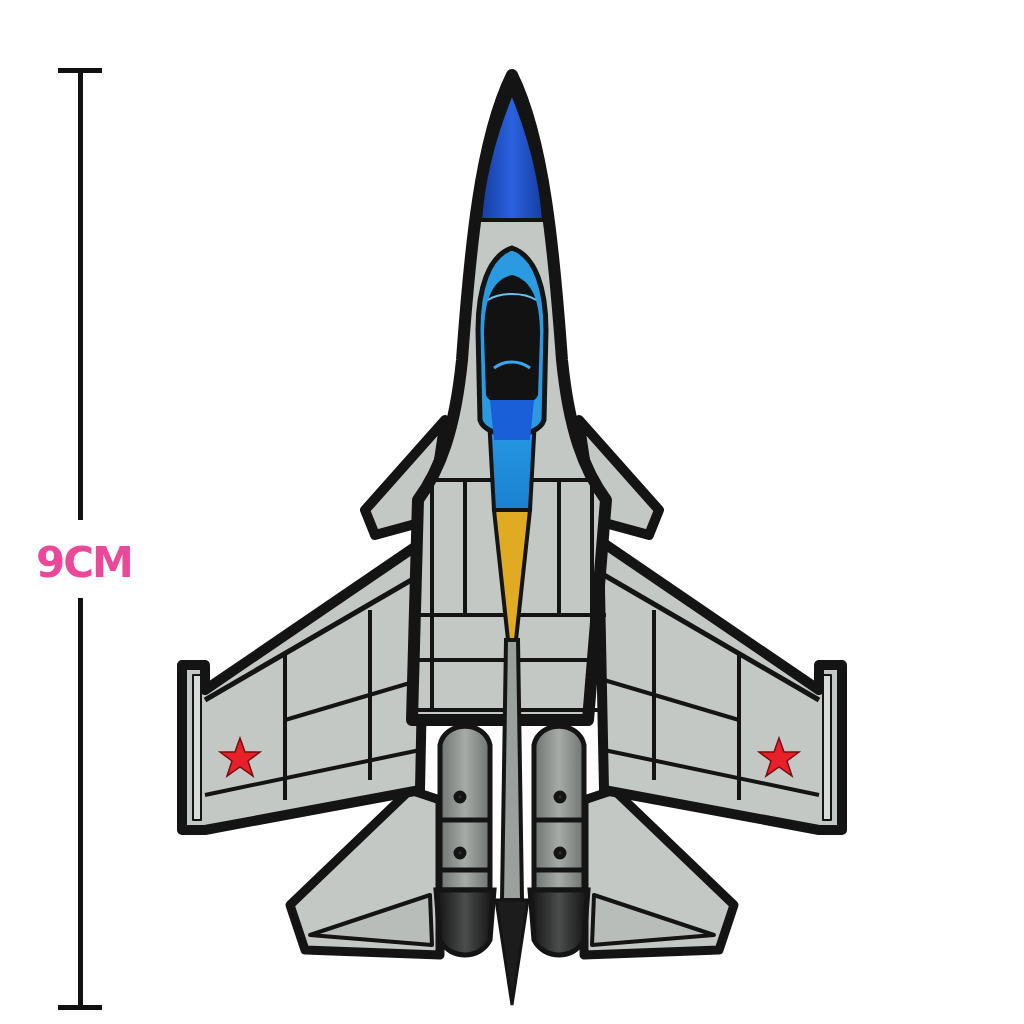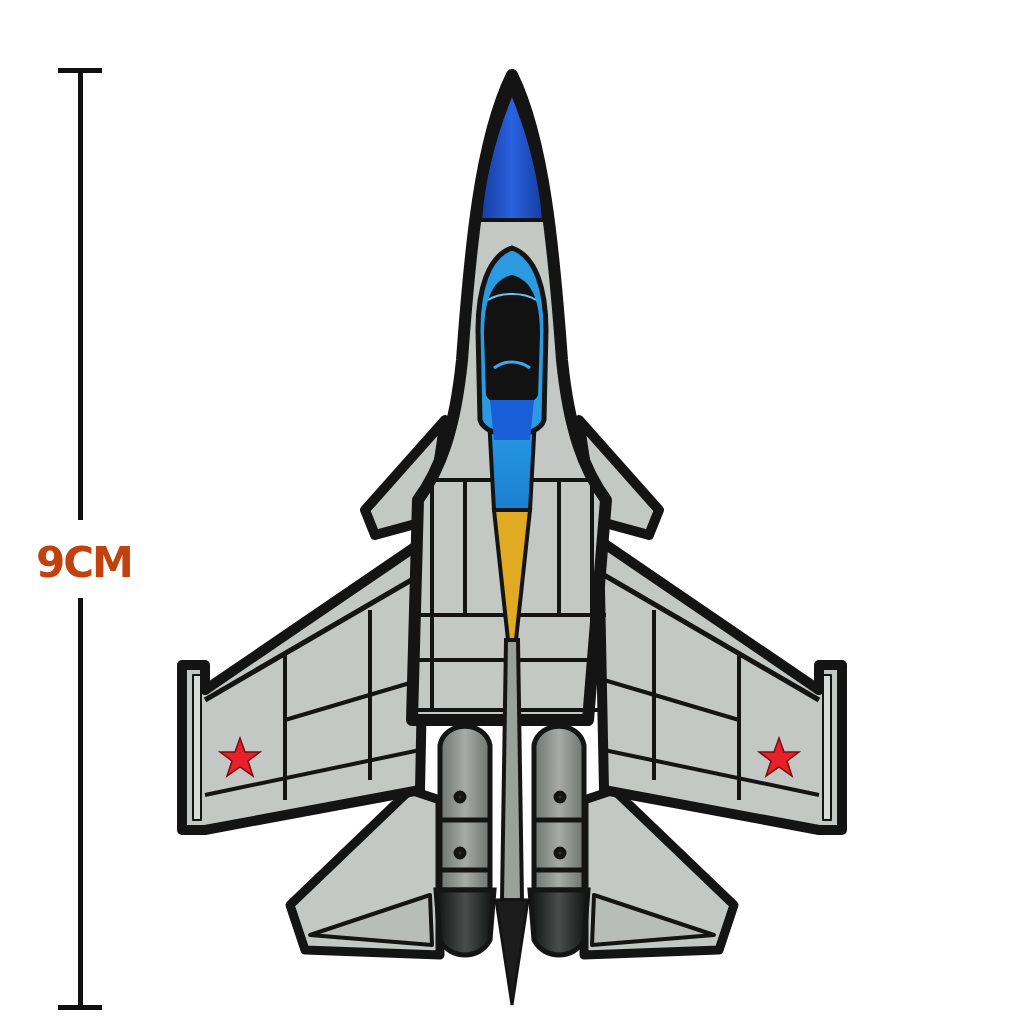--- a/index.html
+++ b/index.html
@@ -4,21 +4,21 @@
 <style>
   html,body{margin:0;padding:0;background:#ffffff;}
   body{width:1024px;height:1024px;position:relative;overflow:hidden;font-family:"DejaVu Sans","Liberation Sans",sans-serif;}
   .dim{position:absolute;left:58px;top:68px;width:46px;height:942px;}
   .dim .cap{position:absolute;left:0;width:44px;height:5px;background:#111;}
   .dim .cap.top{top:0;}
   .dim .cap.bot{bottom:0;}
   .dim .line{position:absolute;left:20px;width:5px;background:#111;}
   .dim .line.a{top:2px;height:450px;}
   .dim .line.b{top:530px;height:408px;}
-  .dim-label{position:absolute;left:36px;top:538px;width:96px;font-size:42px;font-weight:bold;color:#c2410c;letter-spacing:-2px;font-family:"DejaVu Sans",sans-serif;}
+  .dim-label{position:absolute;left:36px;top:538px;width:96px;font-size:42px;font-weight:bold;color:#ec4899;letter-spacing:-2px;font-family:"DejaVu Sans",sans-serif;}
   .jet{position:absolute;left:170px;top:68px;width:680px;height:942px;}
 </style>
 </head>
 <body>
 
 <div class="dim">
   <div class="cap top"></div>
   <div class="line a"></div>
   <div class="line b"></div>
   <div class="cap bot"></div>

